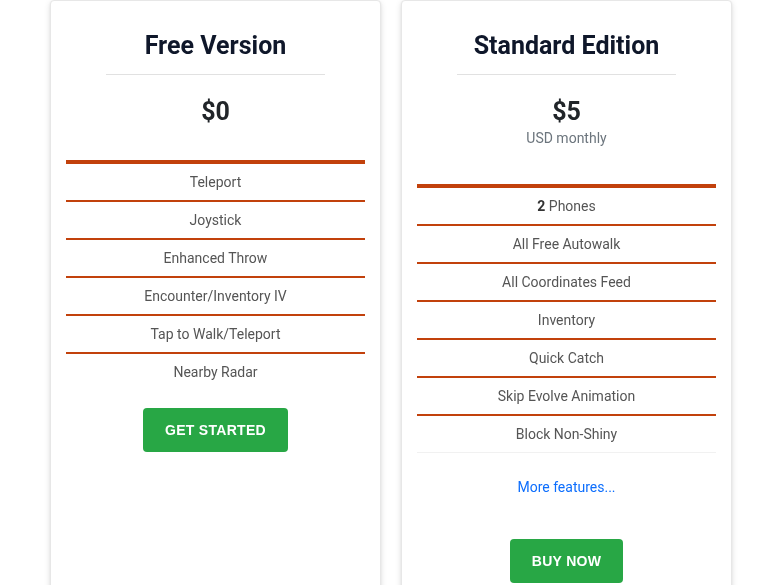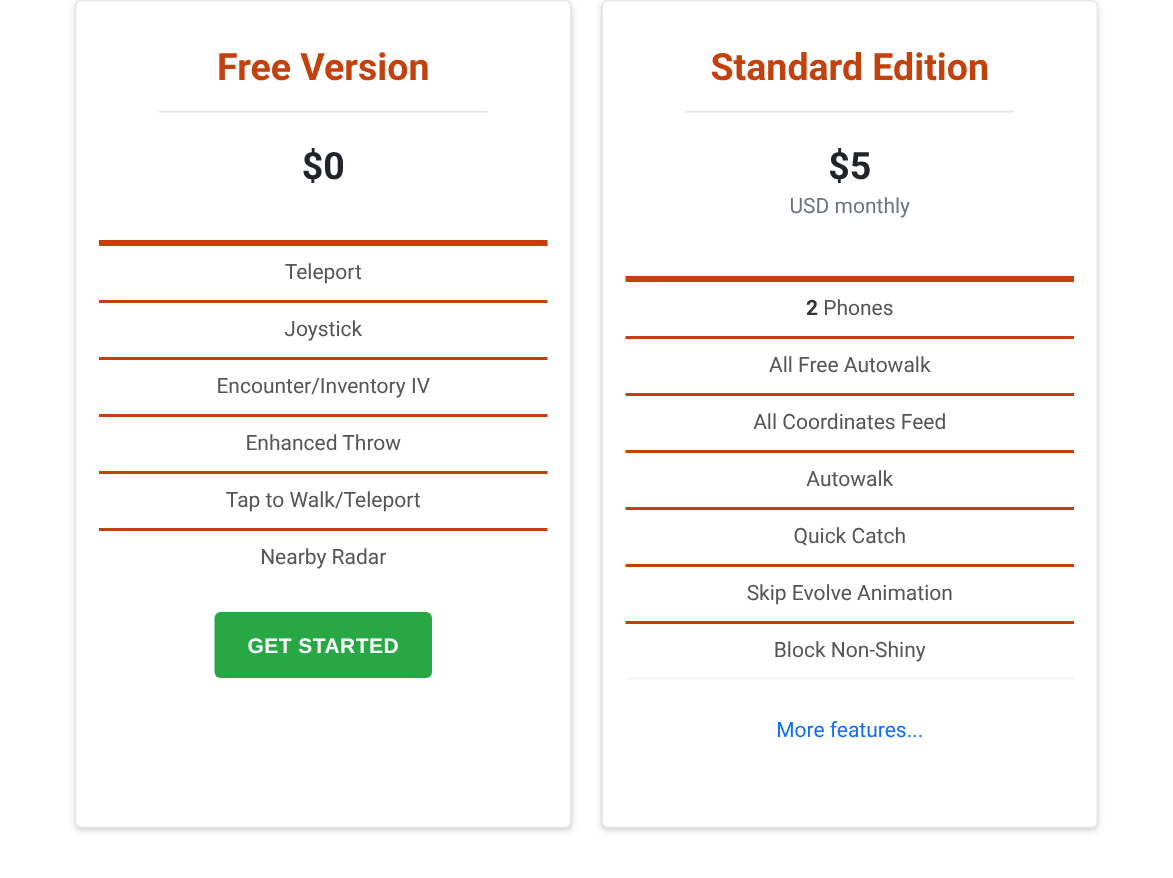--- a/index.html
+++ b/index.html
@@ -23,21 +23,21 @@
     box-shadow: 0 2px 6px rgba(0,0,0,0.12), 0 1px 2px rgba(0,0,0,0.08);
     padding: 30px 0 30px 0;
     text-align: center;
   }
   .card-inner {
     padding: 0 15px;
   }
   .title {
     font-size: 25px;
     font-weight: 700;
-    color: #c2410c;
+    color: #0f172a;
     padding-bottom: 14px;
     border-bottom: 1px solid #e1e1e1;
     margin: 0 55px 22px 55px;
   }
   .price {
     font-size: 25px;
     font-weight: 700;
     color: #212529;
   }
   .price-sub {
@@ -94,41 +94,42 @@
 <div class="container">
 
   <div class="card">
     <h2 class="title">Free Version</h2>
     <div class="card-inner">
       <div class="price">$0</div>
       <div class="spacer-free"></div>
       <ul class="features">
         <li>Teleport</li>
         <li>Joystick</li>
+        <li>Enhanced Throw</li>
         <li>Encounter/Inventory IV</li>
-        <li>Enhanced Throw</li>
         <li>Tap to Walk/Teleport</li>
         <li>Nearby Radar</li>
       </ul>
       <button class="btn">GET STARTED</button>
     </div>
   </div>
 
   <div class="card">
     <h2 class="title">Standard Edition</h2>
     <div class="card-inner">
       <div class="price">$5</div>
       <div class="price-sub">USD monthly</div>
       <div class="spacer-std"></div>
       <ul class="features">
         <li><b>2</b><span> Phones</span></li>
         <li>All Free Autowalk</li>
         <li>All Coordinates Feed</li>
-        <li>Autowalk</li>
+        <li>Inventory</li>
         <li>Quick Catch</li>
         <li>Skip Evolve Animation</li>
         <li>Block Non-Shiny</li>
       </ul>
       <a class="more-link">More features...</a>
+      <button class="btn">BUY NOW</button>
     </div>
   </div>
 
 </div>
 
 </body></html>

